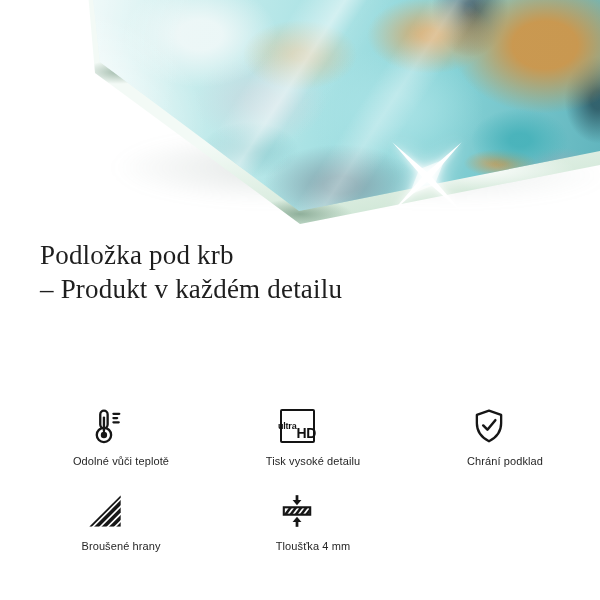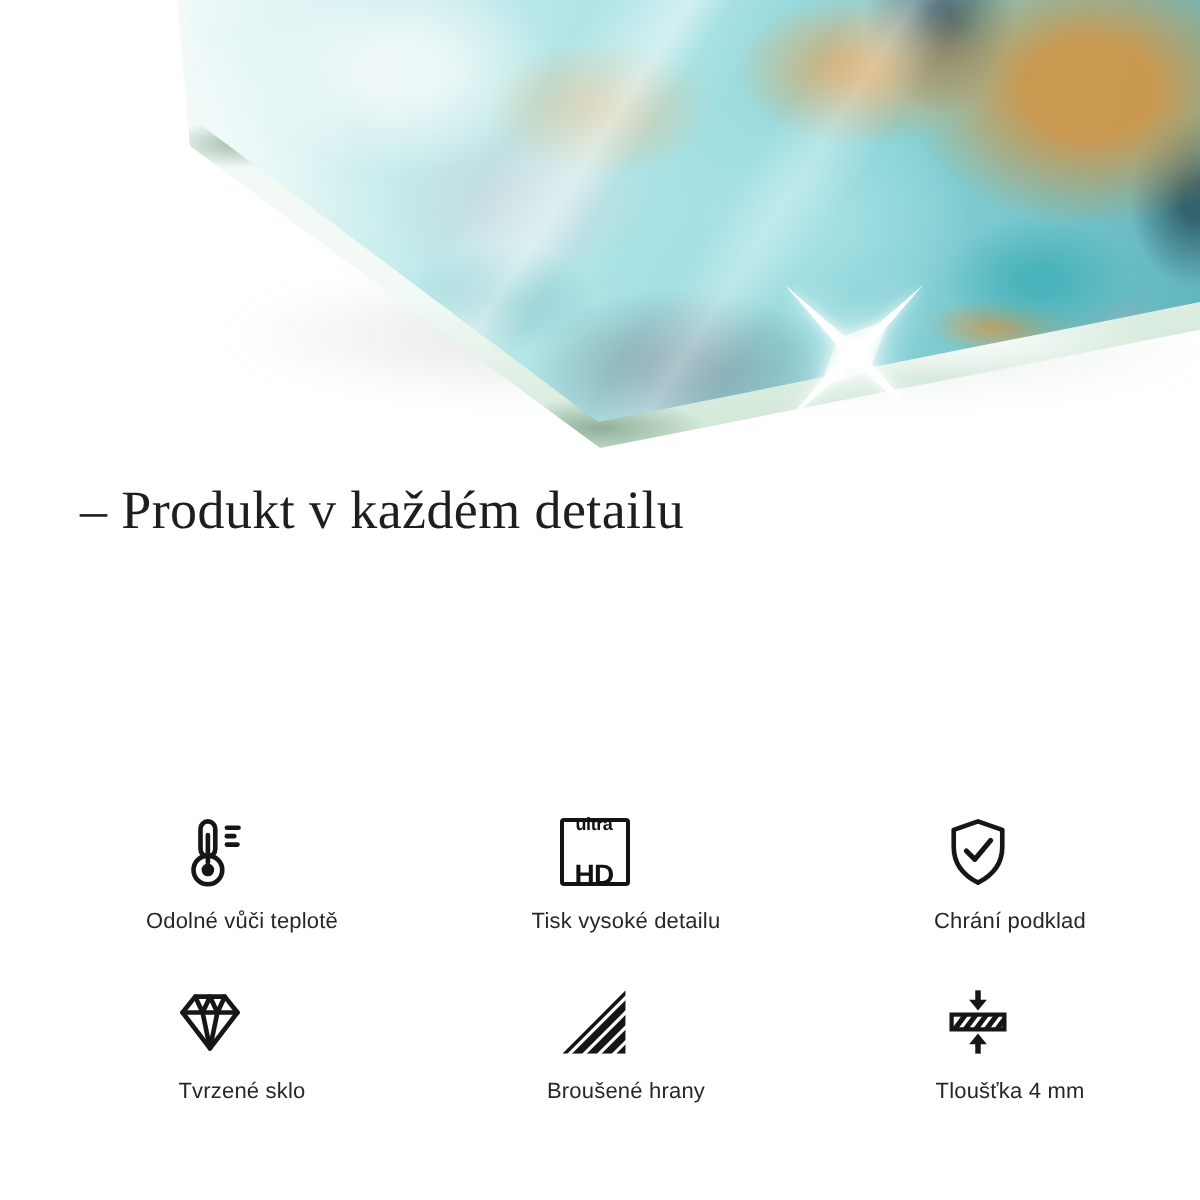--- a/index.html
+++ b/index.html
@@ -71,21 +71,21 @@
   .intro { margin-top:13px; width:528px; font-size:13.5px; line-height:24px; color:#3b3b3b; }
 
   
   .features { position:absolute; left:9px; top:406px; width:576px;
               display:grid; grid-template-columns:192px 192px 192px; grid-auto-rows:85px; }
   .feature { display:flex; flex-direction:column; align-items:center; justify-content:flex-start; }
   .feature .icn { width:40px; height:40px; display:flex; align-items:center; justify-content:center; }
   .feature-label { margin-top:9px; font-size:11px; color:#262626; letter-spacing:0.1px;margin-left:32px; }
 
   .uhd-box { width:35px; height:34px; border:2.5px solid #141414; border-radius:2px;
-             display:flex; flex-direction:column; align-items:center; justify-content:center;
+             display:flex; flex-direction:row; align-items:center; justify-content:center;
              color:#111; line-height:1; }
   .uhd-top { font-size:9px; font-weight:700; letter-spacing:-0.2px; }
   .uhd-bottom { font-size:14px; font-weight:800; letter-spacing:-0.3px; margin-top:13px; }
 
   svg.line-icon { stroke:#161616; fill:none; stroke-width:2.2; stroke-linecap:round; stroke-linejoin:round; }
 </style>
 </head>
 <body>
 
 <div class="page">
@@ -104,20 +104,21 @@
         <circle cx="55" cy="55" r="4.5"></circle>
       </g>
       <g transform="rotate(45 55 55)" fill="rgba(255,255,255,0.6)">
         <polygon points="55,30 66,55 55,80 44,55"></polygon>
       </g>
     </svg>
   </div>
 
   <div class="content">
     <h1 class="title">
+      <span style="display:block">Podložka pod krb</span>
       <span style="display:block">– Produkt v každém detailu</span>
     </h1>
   </div>
 
   <div class="features">
 
     <div class="feature">
       <span class="icn">
         <svg class="line-icon" width="38" height="38" viewBox="0 0 36 36">
           <circle cx="17" cy="26.5" r="6.8"></circle>
@@ -145,31 +146,20 @@
     <div class="feature">
       <span class="icn">
         <svg class="line-icon" width="38" height="38" viewBox="0 0 36 36">
           <path d="M18 3.5 L29.5 7.5 V15.5 C29.5 23.5 25 29 18 32.5 C11 29 6.5 23.5 6.5 15.5 V7.5 Z"></path>
           <polyline points="12.5 17.5, 16.5 21.5, 24 12.5" stroke-width="2.4"></polyline>
         </svg>
       </span>
       <div class="feature-label">Chrání podklad</div>
     </div>
 
-    <div class="feature">
-      <span class="icn">
-        <svg class="line-icon" width="38" height="38" viewBox="0 0 36 36" stroke-width="2">
-          <path d="M11 6 H25 L31 13.5 L18 30.5 L5 13.5 Z"></path>
-          <line x1="5" y1="13.5" x2="31" y2="13.5"></line>
-          <path d="M11 6 L14.5 13.5 L18 6 L21.5 13.5 L25 6"></path>
-          <path d="M14.5 13.5 L18 30.5 L21.5 13.5"></path>
-        </svg>
-      </span>
-      <div class="feature-label">Tvrzené sklo</div>
-    </div>
 
     <div class="feature">
       <span class="icn">
         <svg width="38" height="38" viewBox="0 0 36 36">
           <defs>
               <clipPath id="triclip">
                 <path d="M3 33 L33 3 L33 33 Z"></path>
               </clipPath>
             </defs>
           <g clip-path="url(#triclip)" stroke="#161616" stroke-width="3.4">

